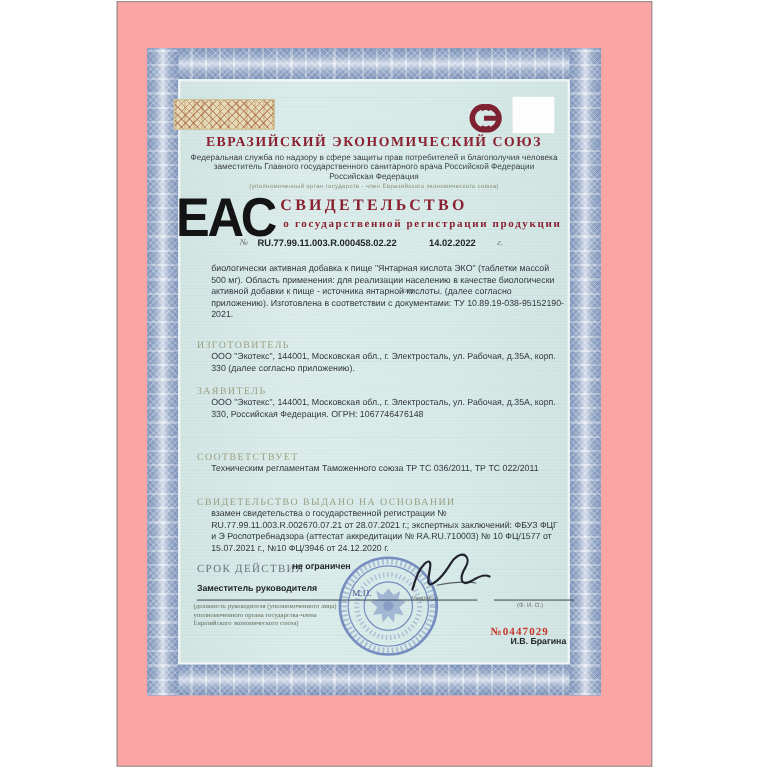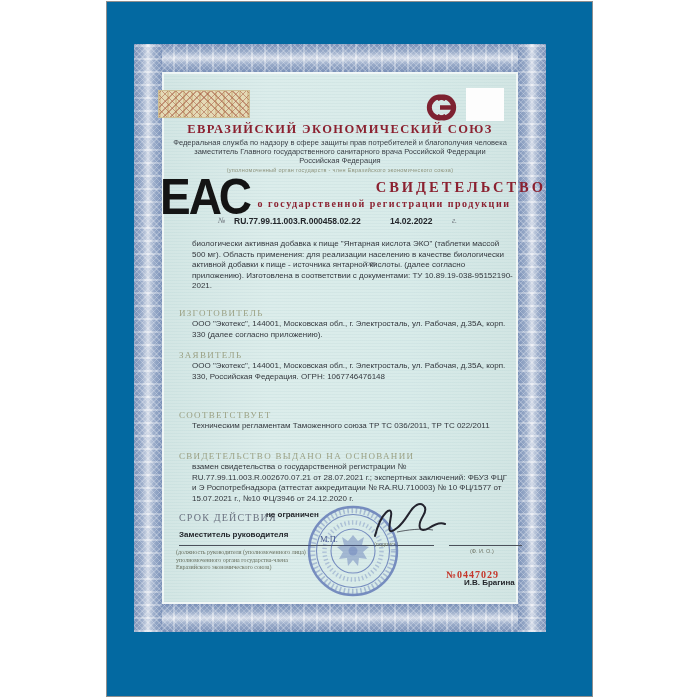--- a/index.html
+++ b/index.html
@@ -1,18 +1,18 @@
 <!DOCTYPE html>
 <html><head>
 <meta charset="utf-8">
 <style>
   * { margin:0; padding:0; box-sizing:border-box; }
   html,body { width:700px; height:700px; background:#ffffff; font-family:"Liberation Sans",sans-serif; }
   .photo-frame { position:absolute; left:106px; top:1px; width:487px; height:696px;
-                 background:#0369a1; border:1px solid #8f8f8f; }
+                 background:#fca5a5; border:1px solid #8f8f8f; }
   .cert { position:absolute; left:27px; top:42px; width:412px; height:588px; background:#d7e9e7; }
   
   .band { position:absolute; }
   .band-x { left:0; width:100%; height:28px;
     background-image:
       repeating-linear-gradient(45deg, rgba(255,255,255,.22) 0 1px, transparent 1px 4px),
       repeating-linear-gradient(-45deg, rgba(255,255,255,.22) 0 1px, transparent 1px 4px),
       repeating-linear-gradient(90deg, rgba(255,255,255,.28) 0 2px, rgba(122,145,184,.15) 2px 13px),
       linear-gradient(180deg,#7b91b8 0%,#9fb0cc 28%,#e6eaf2 50%,#9fb0cc 72%,#7b91b8 100%);
     background-color:#8095bc; }
@@ -40,21 +40,21 @@
     border:1px solid #cdbf95; }
   .white-patch { left:332px; top:44px; width:38px; height:33px; background:#fdfdfd; }
   .se-logo { left:284px; top:50px; width:44px; height:27px; }
   .union-title { top:78px; font-family:"Liberation Serif",serif; font-weight:bold; font-size:12.5px;
     letter-spacing:1.4px; color:#8b2130; }
   .authority { font-size:7.5px; color:#3a3f46; line-height:8.5px; }
   .tiny-note { top:123px; font-size:5.5px; color:#8d927b; letter-spacing:.3px; }
   .eac-mark { left:26px; top:126px; font-weight:900; font-size:46px; line-height:50px; color:#141414;
     letter-spacing:-2px; transform:scaleY(1.08); transform-origin:top left; font-family:"Liberation Sans",sans-serif; }
   .doc-title { top:135px; font-family:"Liberation Serif",serif; font-weight:bold; font-size:14.5px;
-    letter-spacing:3px; color:#8b2130;text-align:right; }
+    letter-spacing:3px; color:#8b2130; }
   .doc-subtitle { top:154px; font-family:"Liberation Serif",serif; font-weight:bold; font-size:10px;
     letter-spacing:1.5px; color:#8b2130;margin-left:44px; }
   .numrow { top:172px; font-size:8.5px; color:#23262b; }
   .numrow .lbl { font-family:"Liberation Serif",serif; font-style:italic; color:#6b7078; font-size:8px; }
   .numrow .val { font-weight:bold; }
   .sec { left:45px; width:334px; }
   .sec-head { font-family:"Liberation Serif",serif; font-size:9px; letter-spacing:1.3px; color:#9ba184; }
   .sec-body { font-size:8px; line-height:10.5px; color:#33373d; margin-top:1px;margin-left:13px; }
   .validity-head { left:45px; top:468px; font-family:"Liberation Serif",serif; font-size:10px;
     letter-spacing:1.2px; color:#6b7280; }

